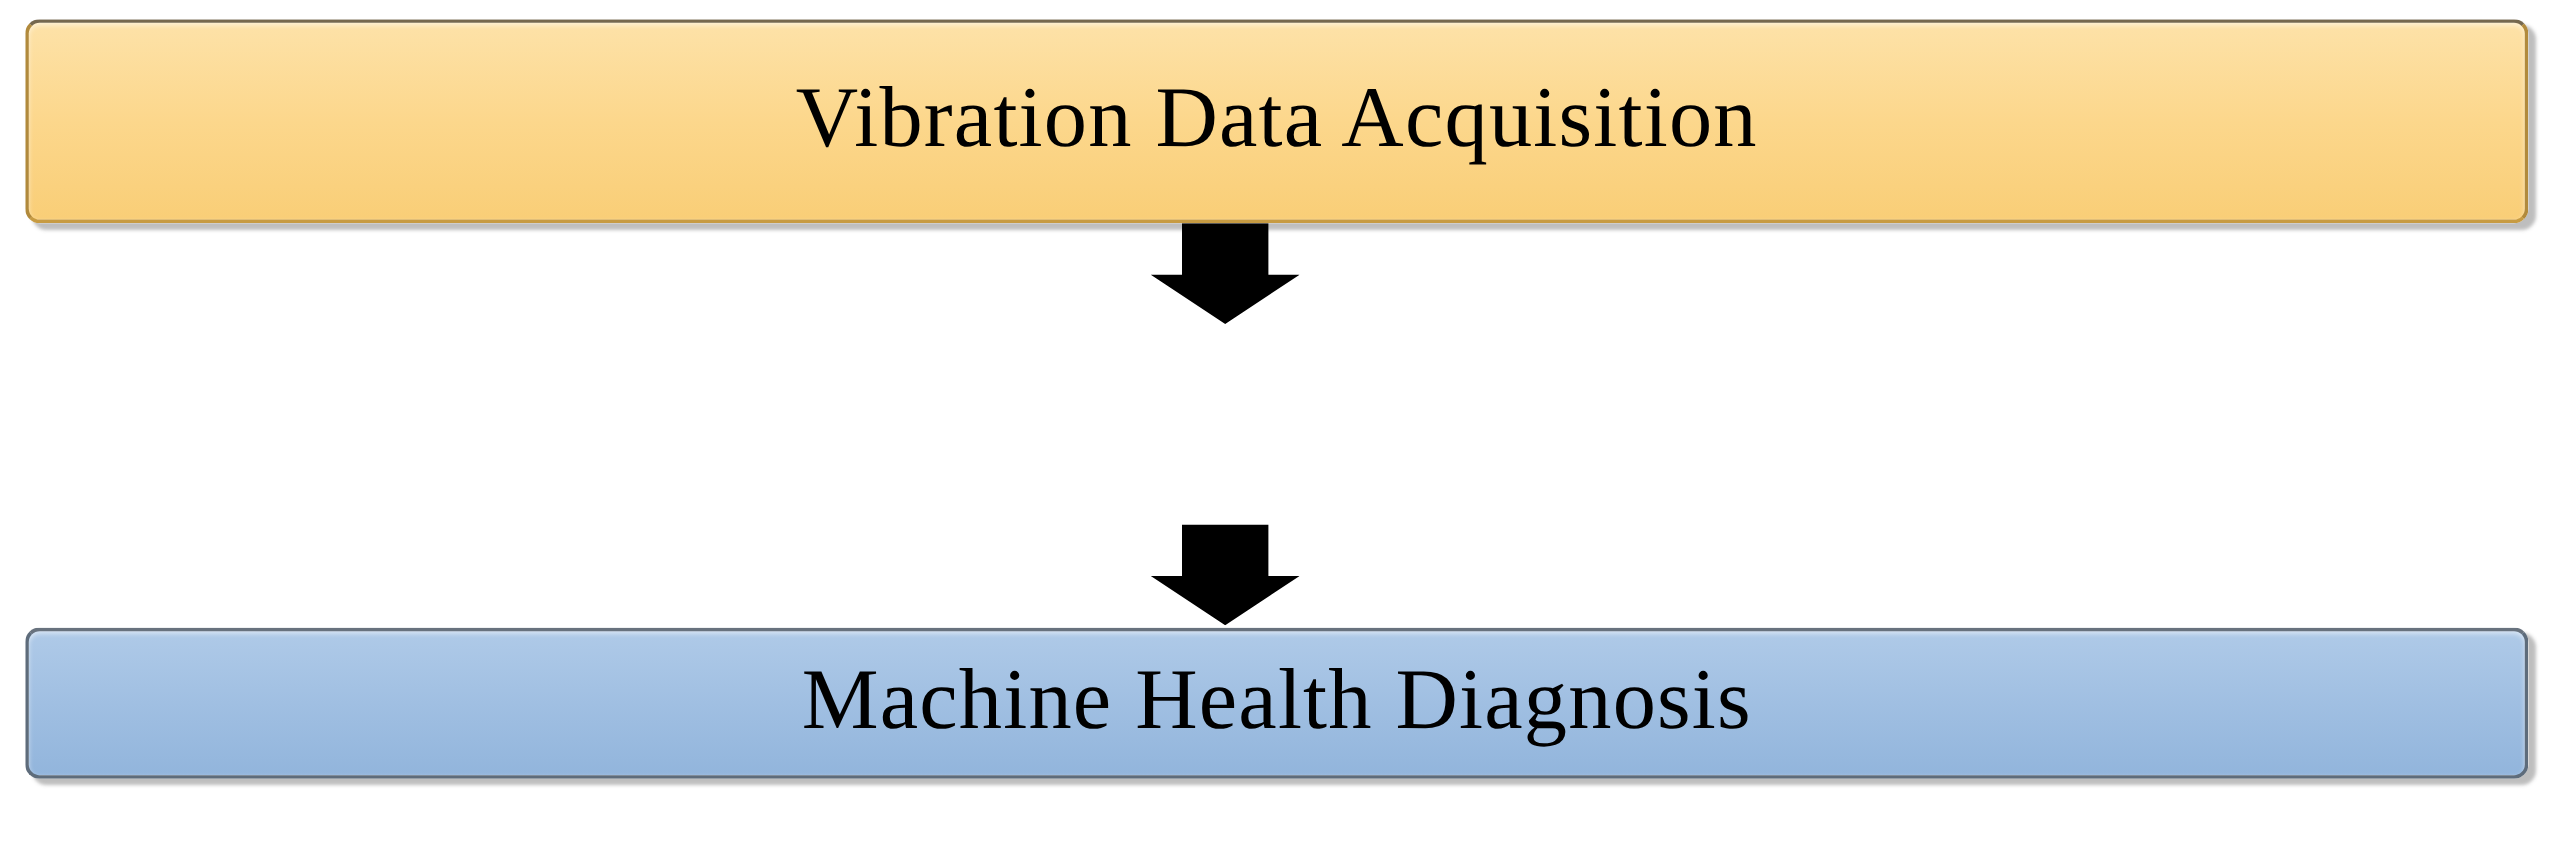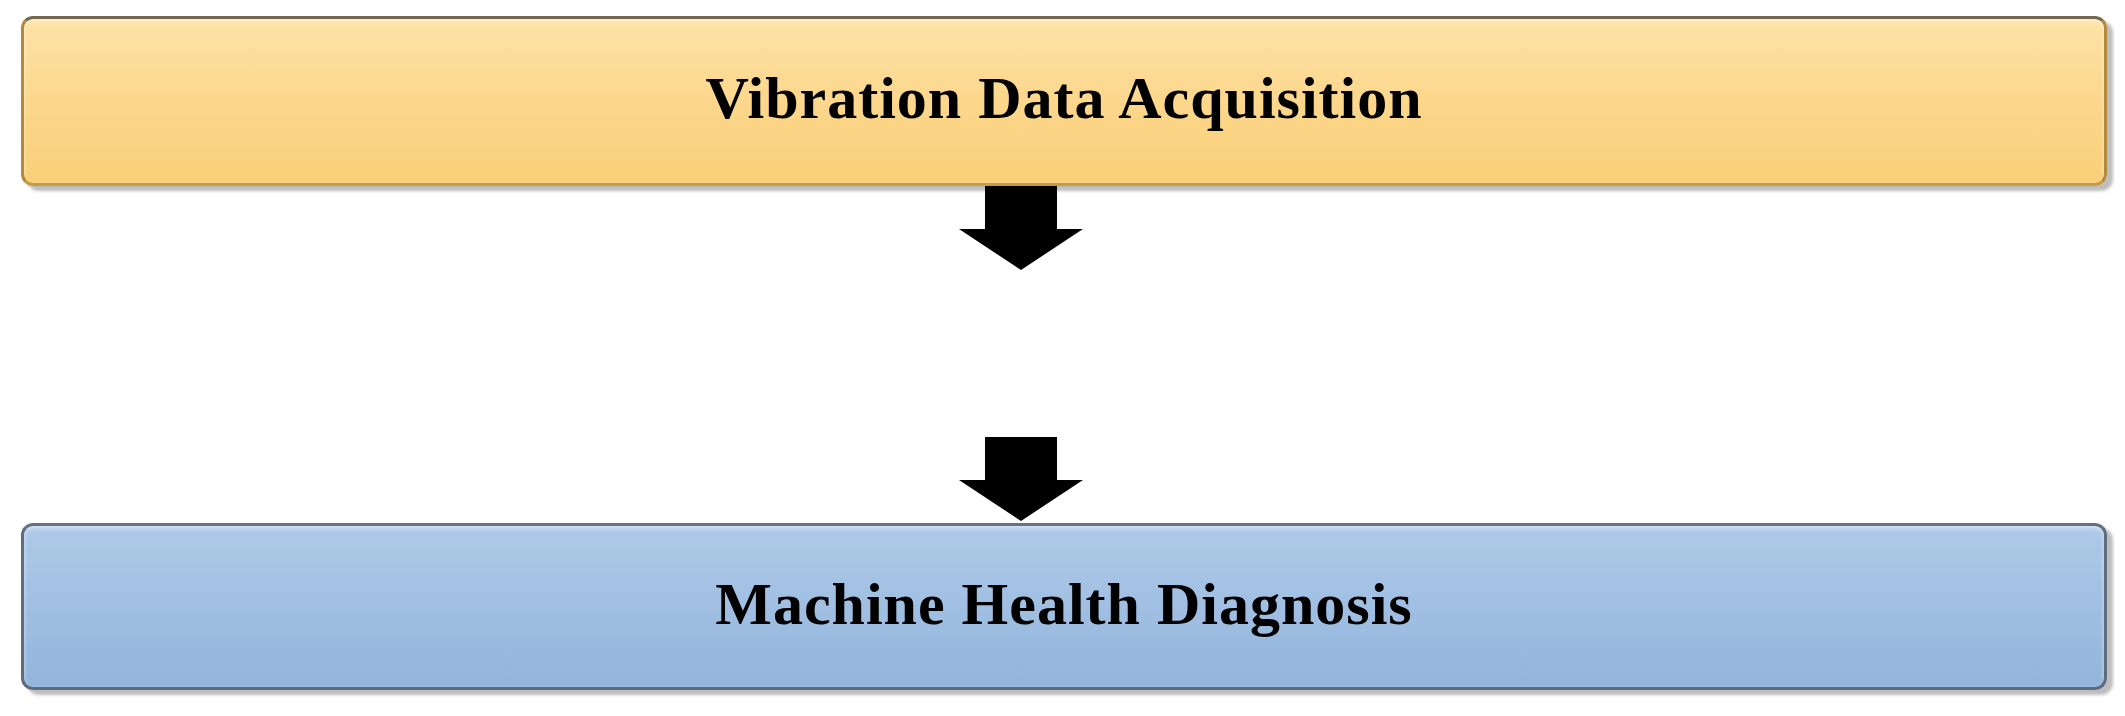--- a/index.html
+++ b/index.html
@@ -22,43 +22,43 @@
     box-sizing: border-box;
     border-radius: 12px;
     border: 3px solid;
     display: flex;
     align-items: center;
     justify-content: center;
     box-shadow: 6px 5px 3px rgba(110,110,110,0.45),
                 inset 0 2px 4px rgba(255,255,255,0.55);
   }
   .flow-step .step-label {
-    font-weight: bold;
-    font-size: 60px;
+    font-weight: normal;
+    font-size: 72px;
     letter-spacing: 1px;
     color: #000000;
     white-space: nowrap;
     line-height: 1;
     padding-bottom: 6px;
   }
   .step-acquisition {
     top: 16px;
     height: 170px;
     background: linear-gradient(180deg, #FDE2A8 0%, #FCD78C 50%, #F9CE77 100%);
     border-color: #75684F #B18A3C #C79B42 #B18A3C;
   }
   .step-analysis {
     top: 270px;
     height: 167px;
     background: linear-gradient(180deg, #A6F3A8 0%, #93EF95 50%, #81EA83 100%);
     border-color: #5A6B58 #47634A #3F5E42 #47634A;
   }
   .step-diagnosis {
     top: 523px;
-    height: 167px;
+    height: 126px;
     background: linear-gradient(180deg, #AFCAE8 0%, #A0BFE2 50%, #92B5DC 100%);
     border-color: #68727E #5E6C7B #5E6C7B #5E6C7B;
   }
   .flow-arrow {
     position: absolute;
     left: 959px;
     width: 124px;
     height: 84px;
   }
   .flow-arrow svg { display: block; }

